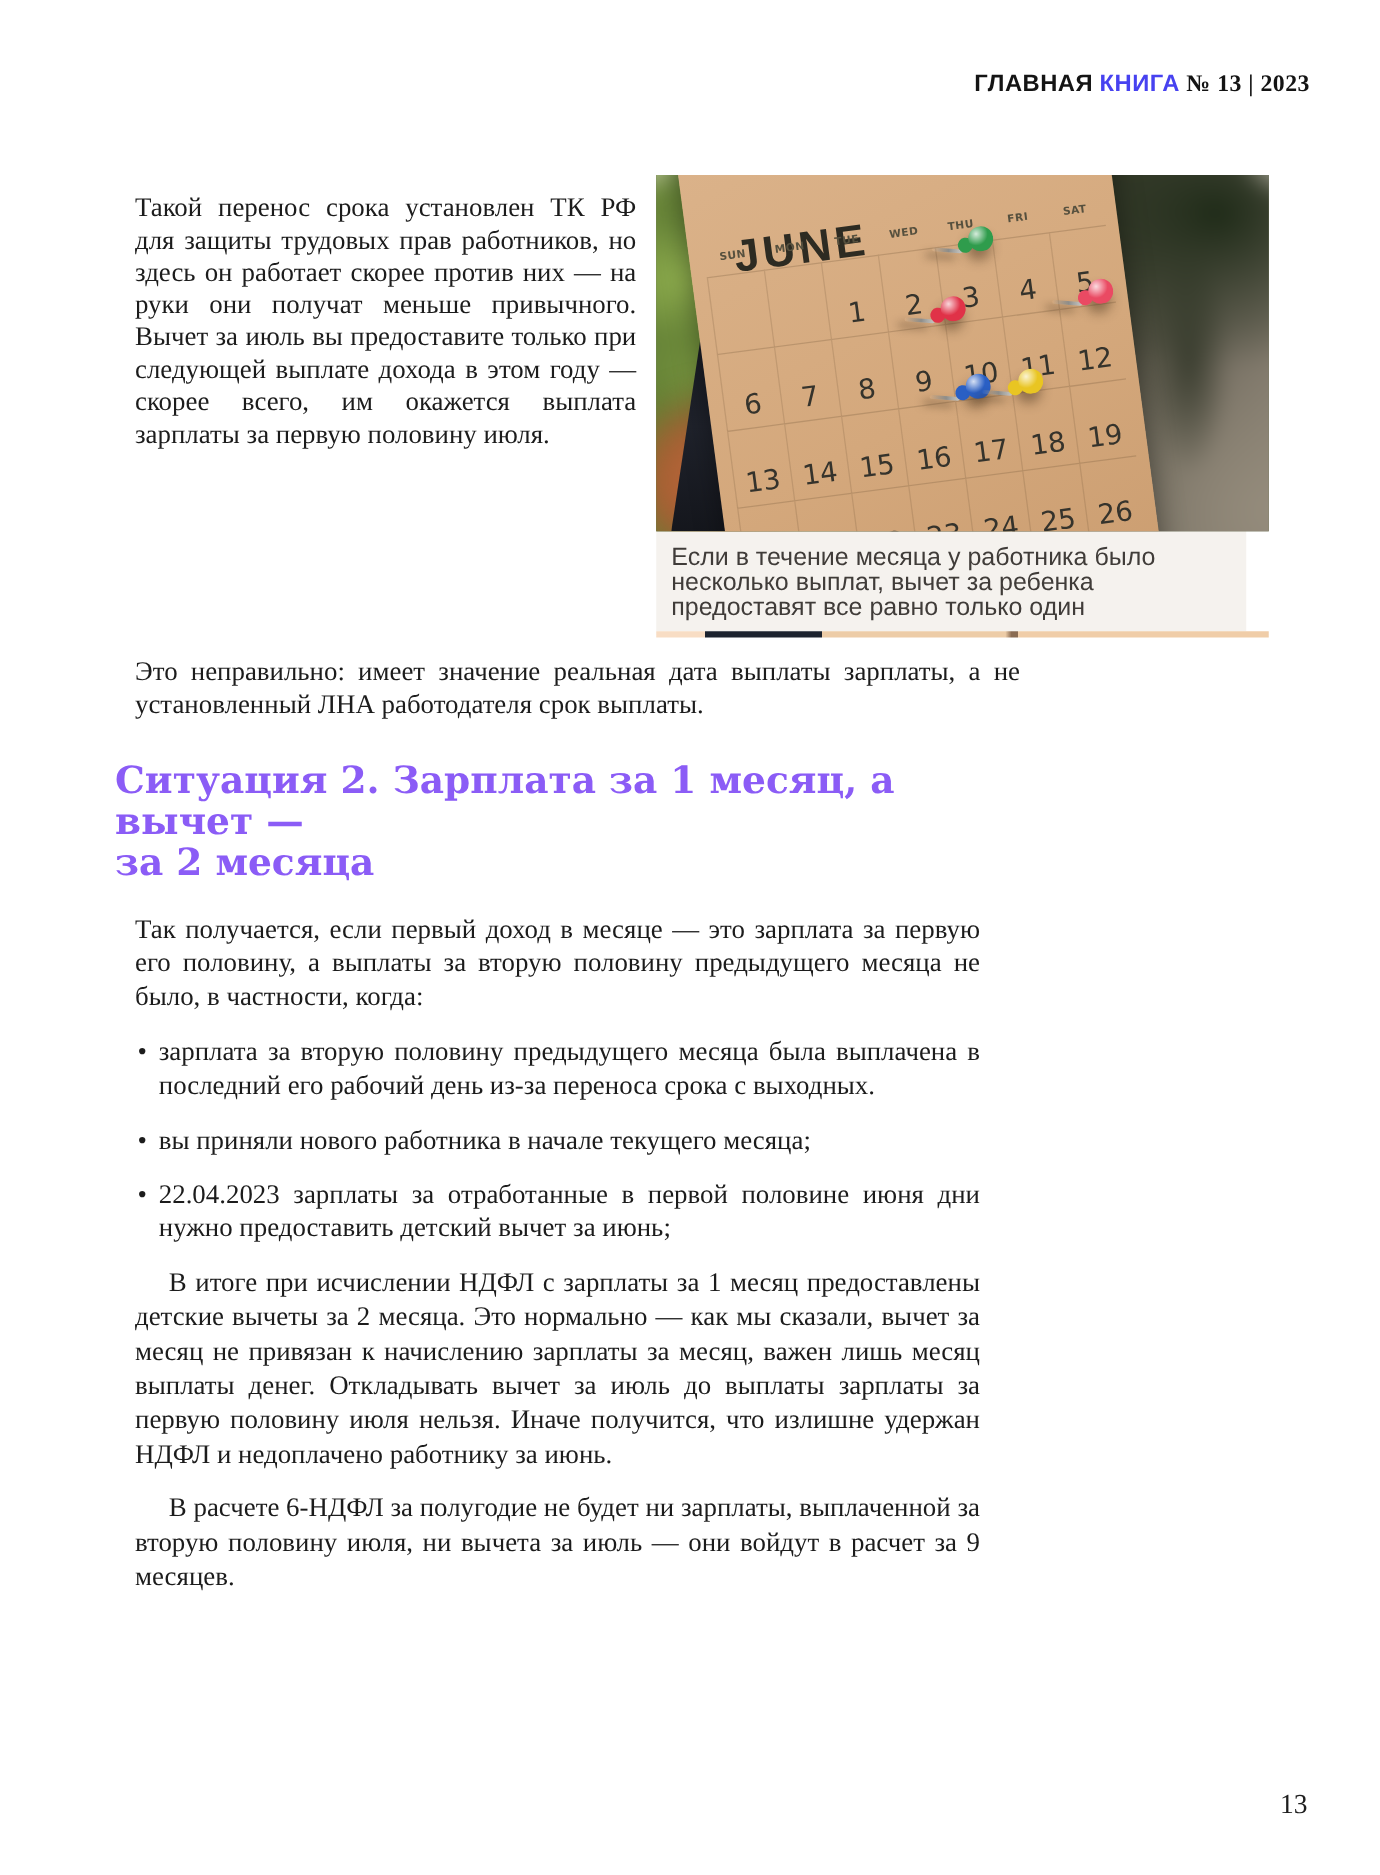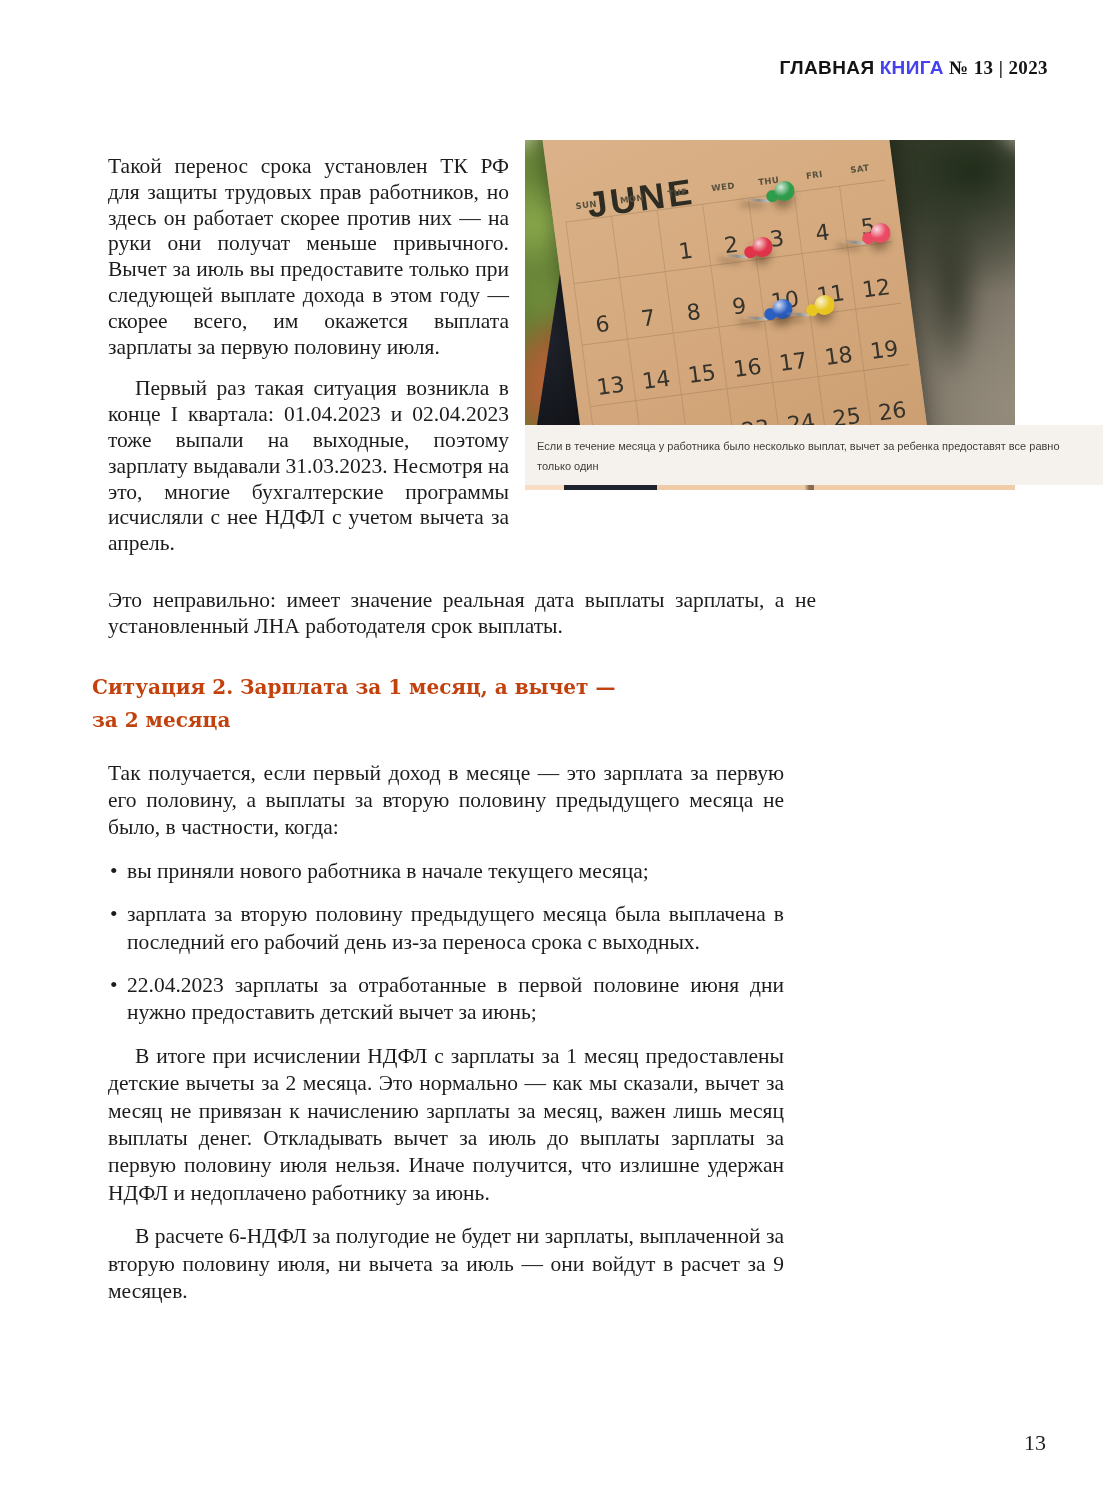--- a/index.html
+++ b/index.html
@@ -22,21 +22,21 @@
 
   .block{margin:16px;text-align:justify;font-size:21.5px;line-height:25.8px;}
   .main-text .block{line-height:27.4px;font-family:Liberation Serif, serif;}
   .block.indent{text-indent:27px;}
   .block.bullet{position:relative;padding-left:19px;}
   .block.bullet::before{content:"\2022";position:absolute;left:2px;top:0;}
 
   .bridge{margin-top:15px;width:708px;}
 
   .section-heading{width:708px;margin:31px 0 23px 0;font-family:"DejaVu Serif","Liberation Serif",serif;
-        font-weight:700;font-size:20px;line-height:33px;color:#c2410c;white-space:pre-line;}
+        font-weight:700;font-size:30px;line-height:33px;color:#8b5cf6;white-space:pre-line;}
 
   .main-text{width:708px;}
 
   
   .figure{margin:2px 0 0 0;}
   .photo{position:relative;width:490px;height:285px;overflow:hidden;background:#49542e;}
   .bokeh{position:absolute;inset:-22px;filter:blur(7px);
      background:
        radial-gradient(50px 40px at 3% 3%,  #cfd6b0, transparent 70%),
        radial-gradient(60px 50px at 99% 2%, #ddd8c8, transparent 70%),
@@ -68,22 +68,22 @@
   .pins{position:absolute;inset:0;}
   .pin{position:absolute;width:36px;height:24px;transform:rotate(-10deg);}
   .pin::before{content:"";position:absolute;left:-16px;top:13px;width:24px;height:2.5px;
       transform:rotate(14deg);border-radius:2px;
       background:linear-gradient(90deg,rgba(40,30,20,0),#8d8d8a 55%,#cfcfcb);
       box-shadow:-5px 5px 7px rgba(55,38,20,.55);}
   .pin::after{content:"";position:absolute;right:2px;top:0;width:20px;height:20px;border-radius:50%;
       background:radial-gradient(circle at 35% 28%,rgba(255,255,255,.8),rgba(255,255,255,0) 48%),var(--c,#d33);
       box-shadow:-13px 3px 0 -4px var(--c,#d33), -3px 7px 9px rgba(60,40,20,.45);}
 
-  .caption{width:578px;box-sizing:border-box;background:#f5f2ee;padding:11px 16px 9px 12px;
-      font-family:"Liberation Sans","DejaVu Sans",sans-serif;font-size:11px;line-height:20px;color:#403c39;}
+  .caption{width:472px;box-sizing:border-box;background:#f5f2ee;padding:11px 16px 9px 12px;
+      font-family:"Liberation Sans","DejaVu Sans",sans-serif;font-size:20px;line-height:20px;color:#403c39;}
   .strip{width:490px;height:5px;
       background:linear-gradient(90deg,#f8ddc4 0 8%,#1c222e 8% 27%,#edcca7 27% 57%,#8a6b52 58% 59%,#f0cda8 59% 100%);}
 
   
   .folio{position:absolute;top:1430px;right:58px;font-size:22px;color:#1e1e1e;}
 </style>
 </head>
 <body>
 
 <div class="page">
@@ -95,21 +95,20 @@
   </div>
 
   <div class="content">
 
     <div class="intro-row">
 
       <div class="intro-col">
 
           <p class="block p">Такой перенос срока установлен ТК РФ для защиты трудовых прав работников, но здесь он работает скорее против них — на руки они получат меньше привычного. Вычет за июль вы предоставите только при следующей выплате дохода в этом году — скорее всего, им окажется выплата зарплаты за первую половину июля.</p>
 
-          <p class="block indent">Первый раз такая ситуация возникла в конце I квартала: 01.04.2023 и 02.04.2023 тоже выпали на выходные, поэтому зарплату выдавали 31.03.2023. Несмотря на это, многие бухгалтерские программы исчисляли с нее НДФЛ с учетом вычета за апрель.</p>
         </div>
 
       <figure class="figure figure-col">
         <div class="photo">
           <div class="bokeh"></div>
           <div class="pot"></div>
           <div class="stand"></div>
           <div class="card">
             <div class="month">JUNE</div>
             <div class="weekdays">
@@ -171,23 +170,23 @@
     <p class="block bridge main-text">Это неправильно: имеет значение реальная дата выплаты зарплаты, а не установленный ЛНА работодателя срок выплаты.</p>
 
     <h2 class="section-heading">Ситуация 2. Зарплата за 1 месяц, а вычет —
 за 2 месяца</h2>
 
     <div class="main-text">
 
         <p class="block p">Так получается, если первый доход в месяце — это зарплата за первую его половину, а выплаты за вторую половину предыдущего месяца не было, в частности, когда:</p>
 
 
+        <p class="block bullet">зарплата за вторую половину предыдущего месяца была выплачена в последний его рабочий день из-за переноса срока с выходных.</p>
+
         <p class="block bullet">вы приняли нового работника в начале текущего месяца;</p>
-
-        <p class="block bullet">зарплата за вторую половину предыдущего месяца была выплачена в последний его рабочий день из-за переноса срока с выходных.</p>
 
 
         <p class="block bullet">22.04.2023 зарплаты за отработанные в первой половине июня дни нужно предоставить детский вычет за июнь;</p>
 
 
         <p class="block indent">В итоге при исчислении НДФЛ с зарплаты за 1 месяц предоставлены детские вычеты за 2 месяца. Это нормально — как мы сказали, вычет за месяц не привязан к начислению зарплаты за месяц, важен лишь месяц выплаты денег. Откладывать вычет за июль до выплаты зарплаты за первую половину июля нельзя. Иначе получится, что излишне удержан НДФЛ и недоплачено работнику за июнь.</p>
 
         <p class="block indent">В расчете 6-НДФЛ за полугодие не будет ни зарплаты, выплаченной за вторую половину июля, ни вычета за июль — они войдут в расчет за 9 месяцев.</p>
       </div>
 

